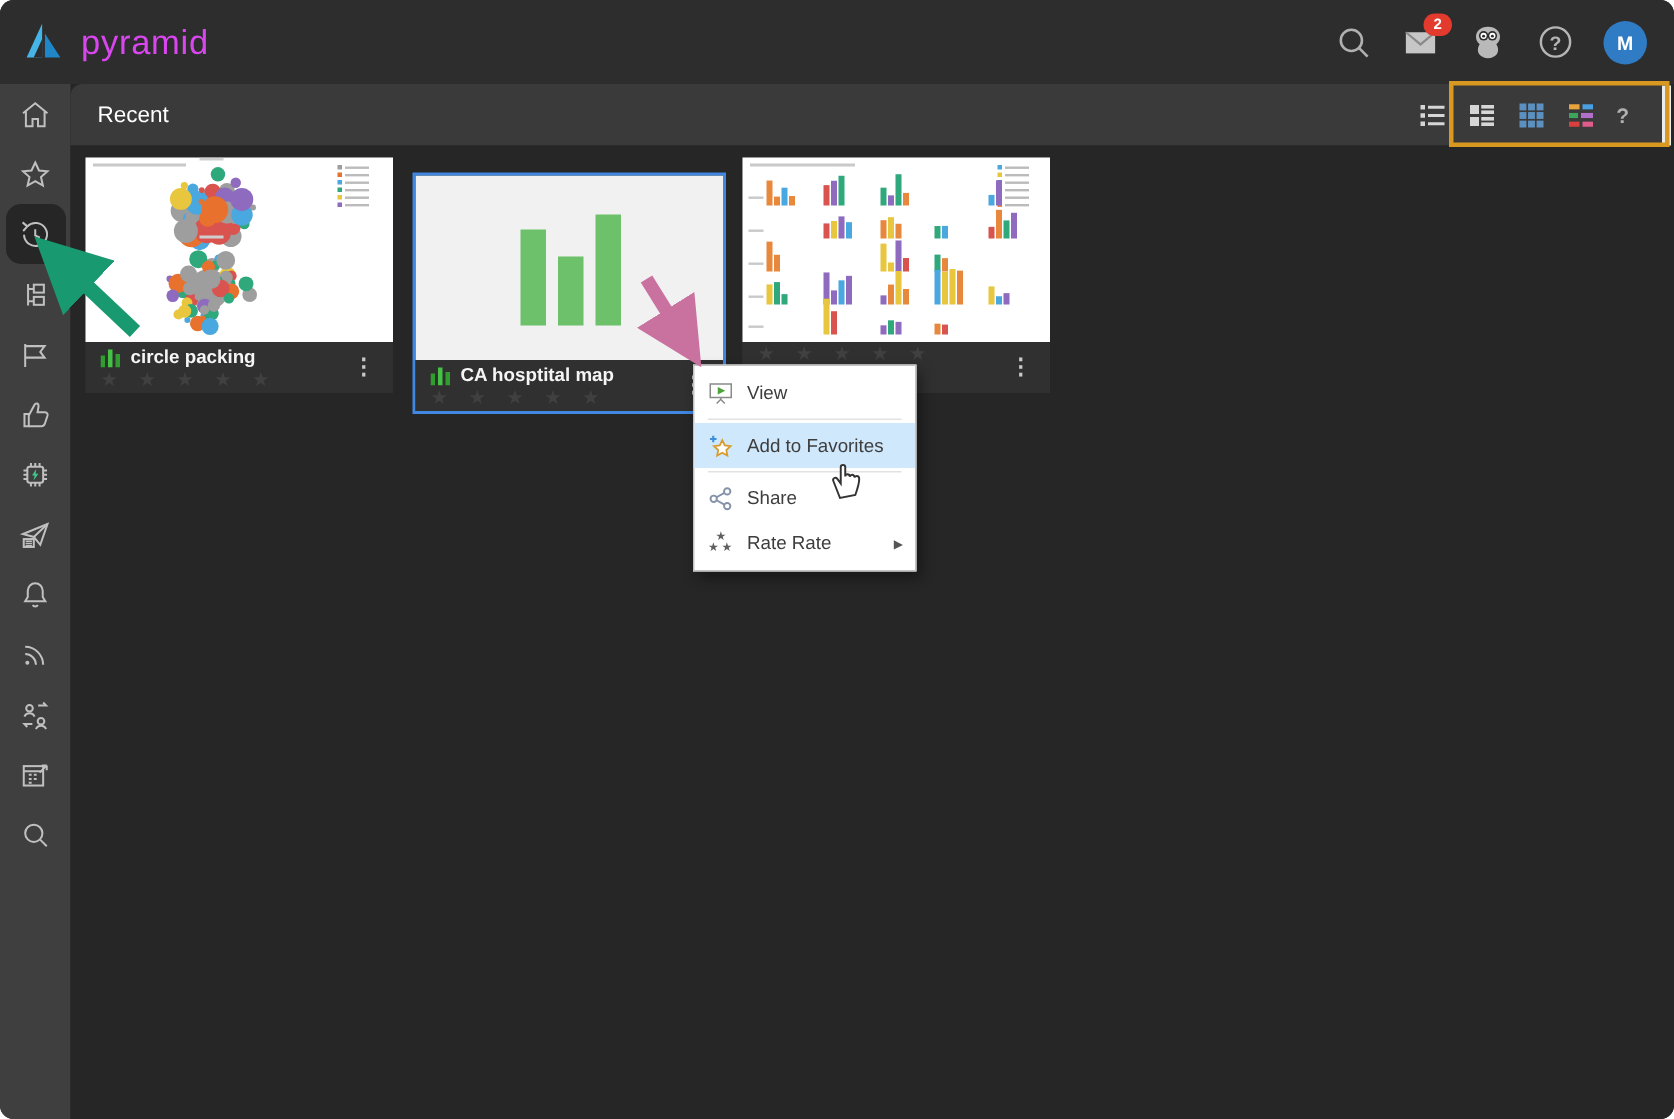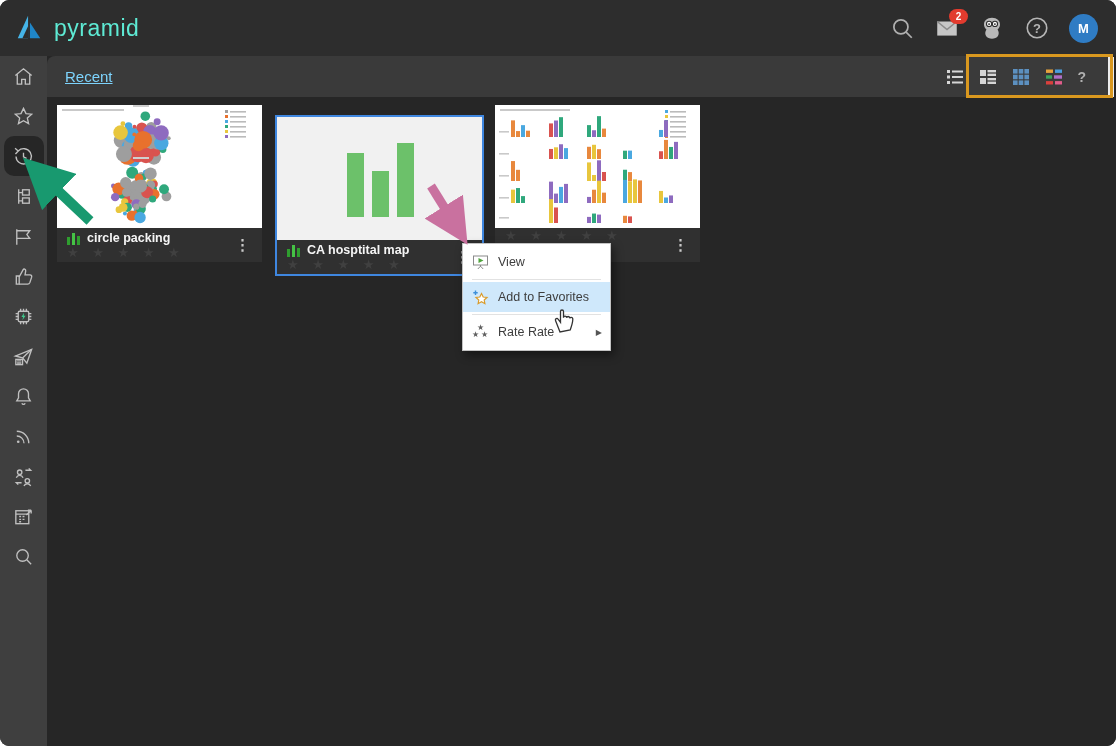--- a/index.html
+++ b/index.html
@@ -1,36 +1,36 @@
 <!DOCTYPE html>
 <html><head>
 <meta charset="utf-8">
 <style>
   html,body{margin:0;padding:0;background:#fff;width:1116px;height:746px;overflow:hidden;}
   .window{position:relative;width:1116px;height:746px;background:#262626;border-radius:9px;overflow:hidden;
           font-family:"Liberation Sans",sans-serif;}
   
   .topbar{position:absolute;left:0;top:0;width:1116px;height:56px;background:#2d2d2d;display:flex;align-items:center;}
   .brand{display:flex;align-items:center;gap:10px;margin-left:14px;}
-  .brand-name{color:#5eead4;font-size:23px;font-weight:500;letter-spacing:.5px;}
+  .brand-name{color:#d946ef;font-size:23px;font-weight:500;letter-spacing:.5px;}
   .topbar-right{margin-left:auto;display:flex;align-items:center;gap:19px;margin-right:18px;}
   .tb-ic{width:26px;height:26px;position:relative;cursor:pointer;}
   .badge{position:absolute;top:-6px;right:-8px;min-width:15px;height:15px;border-radius:8px;background:#e23b2e;
          color:#fff;font-size:10px;font-weight:bold;display:flex;align-items:center;justify-content:center;padding:0 2px;}
   .avatar{width:29px;height:29px;border-radius:50%;background:#2f7cc4;color:#fff;font-size:13px;font-weight:bold;
           display:flex;align-items:center;justify-content:center;}
   
   .sidebar{position:absolute;left:0;top:56px;width:47px;height:690px;background:#3f3f3f;display:flex;flex-direction:column;align-items:center;}
   .side-slot{width:40px;height:40px;display:flex;align-items:center;justify-content:center;cursor:pointer;}
   .side-slot.active{background:#262626;border-radius:10px;}
   .side-slot svg{stroke:#c0c0c0;fill:none;stroke-width:1.4;}
   
   .headerbar{position:absolute;left:47px;top:56px;width:1061px;height:41px;background:#3a3a3a;border-radius:8px 0 0 0;
              display:flex;align-items:center;}
-  .header-title{color:#7dd3fc;font-size:15px;margin-left:18px;text-decoration:underline;}
+  .header-title{color:#ffffff;font-size:15px;margin-left:18px;}
   .view-icons{margin-left:auto;display:flex;align-items:center;gap:13px;margin-right:22px;}
   .view-ic{width:20px;height:20px;cursor:pointer;display:flex;align-items:center;justify-content:center;}
   .view-help{color:#b0b0b0;font-size:14px;font-weight:bold;cursor:pointer;}
   .scroll-strip{position:absolute;left:1108px;top:57px;width:6px;height:41px;background:#ececec;}
   .scroll-track{position:absolute;left:1108px;top:98px;width:6px;height:640px;background:#222;}
   
   .content{position:absolute;left:47px;top:97px;width:1069px;height:649px;background:#262626;}
   .tile{position:absolute;top:8px;width:205px;height:157px;background:#303030;cursor:pointer;}
   .tile.selected{outline:2px solid #3f87e0;}
   .thumb{width:100%;height:123px;background:#fff;overflow:hidden;}
@@ -503,20 +503,31 @@
         <svg width="17" height="17" viewBox="0 0 17 17">
             <polygon points="9.5,4.5 11.2,8 15,8.4 12.2,11 12.9,14.7 9.5,12.8 6.1,14.7 6.8,11 4,8.4 7.8,8" fill="#fff" stroke="#d99b2b" stroke-width="1.2"></polygon>
             <path d="M3.5 1.5v4.4M1.3 3.7h4.4" stroke="#3d8fd9" stroke-width="1.4"></path>
           </svg>
       </span>
       <span>Add to Favorites</span>
     </div>
     <div class="menu-sep"></div>
     <div class="menu-item">
       <span class="mi-ic">
+        <svg width="17" height="17" viewBox="0 0 17 17" fill="none" stroke="#8593a8" stroke-width="1.3">
+            <circle cx="3.8" cy="8.5" r="2.1"></circle>
+            <circle cx="12.8" cy="3.6" r="2.1"></circle>
+            <circle cx="12.8" cy="13.4" r="2.1"></circle>
+            <path d="M5.7 7.5l5.2-2.9M5.7 9.5l5.2 2.9"></path>
+          </svg>
+      </span>
+      <span>Share</span>
+    </div>
+    <div class="menu-item">
+      <span class="mi-ic">
         <span class="rate-star" style="left:5px;top:0;">★</span>
         <span class="rate-star" style="left:0;top:7px;">★</span>
         <span class="rate-star" style="left:9px;top:7px;">★</span>
       </span>
       <span>Rate Rate</span>
       <span class="submenu-arrow">▶</span>
     </div>
   </div>
 
   <div class="orange-box"></div>

